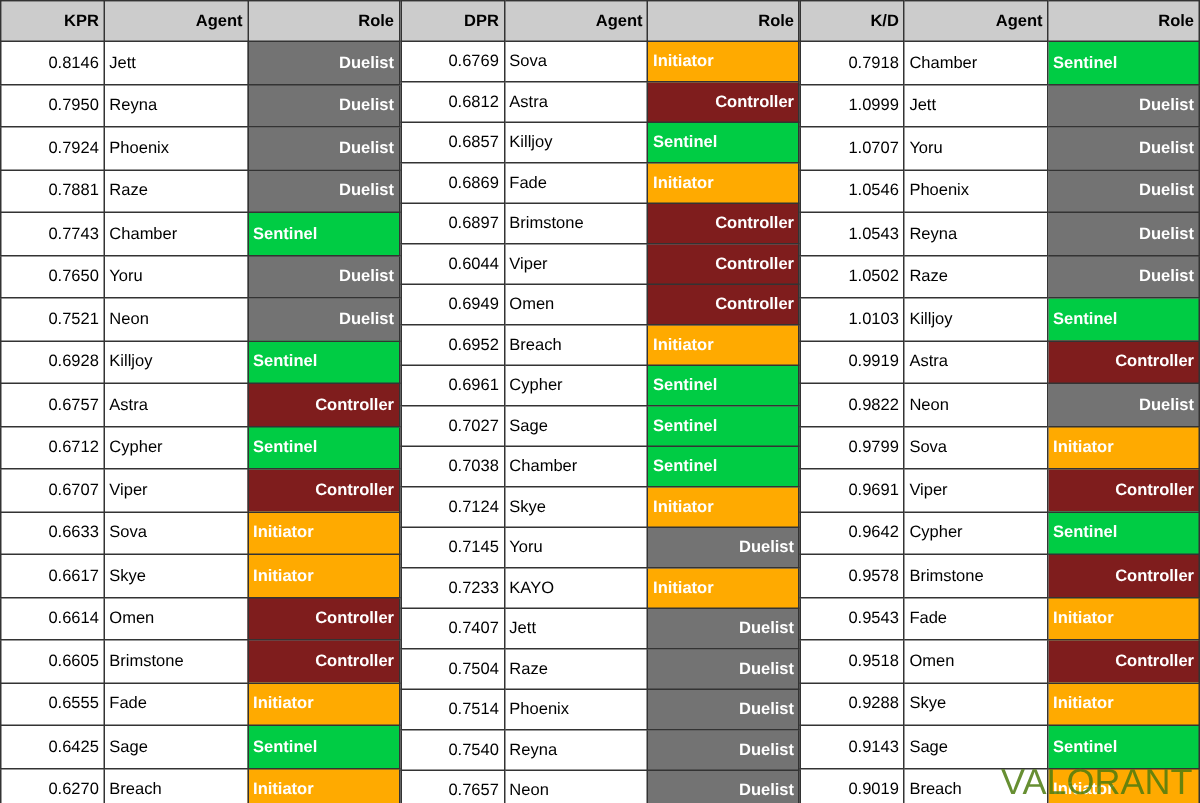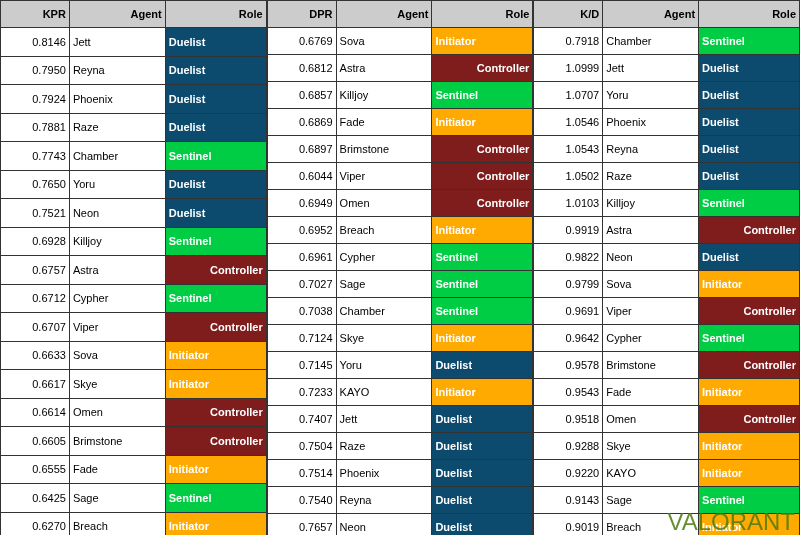--- a/index.html
+++ b/index.html
@@ -13,21 +13,21 @@
       font-size: 11px;
       height: 26px;
       line-height: 24px;
     }
     th {
       background: #ccc;
       font-weight: bold;
       text-align: right;
     }
     .num { text-align: right; }
-    .duelist { background: #0c4a6e; color: white; font-weight: bold; }
+    .duelist { background: #737373; color: white; font-weight: bold; text-align: right; }
     .sentinel { background: #00cc44; color: white; font-weight: bold; margin-left: 31px; }
     .controller { background: #7f1d1d; color: white; font-weight: bold; text-align: right; }
     .initiator { background: #ffaa00; color: white; font-weight: bold; margin-left: 16px; }
     .watermark {
       position: absolute;
       bottom: 5px;
       right: 5px;
       font-size: 24px;
       font-weight: normal;
       color: #4d7c0f;
@@ -333,25 +333,20 @@
             <td class="num">0.9518</td>
             <td>Omen</td>
             <td class="controller">Controller</td>
           </tr>
           <tr>
             <td class="num">0.9288</td>
             <td>Skye</td>
             <td class="initiator">Initiator</td>
           </tr>
           <tr>
-            <td class="num">0.9220</td>
-            <td>KAYO</td>
-            <td class="initiator">Initiator</td>
-          </tr>
-          <tr>
             <td class="num">0.9143</td>
             <td>Sage</td>
             <td class="sentinel">Sentinel</td>
           </tr>
           <tr>
             <td class="num">0.9019</td>
             <td>Breach</td>
             <td class="initiator">Initiator</td>
           </tr>
         </tbody>

